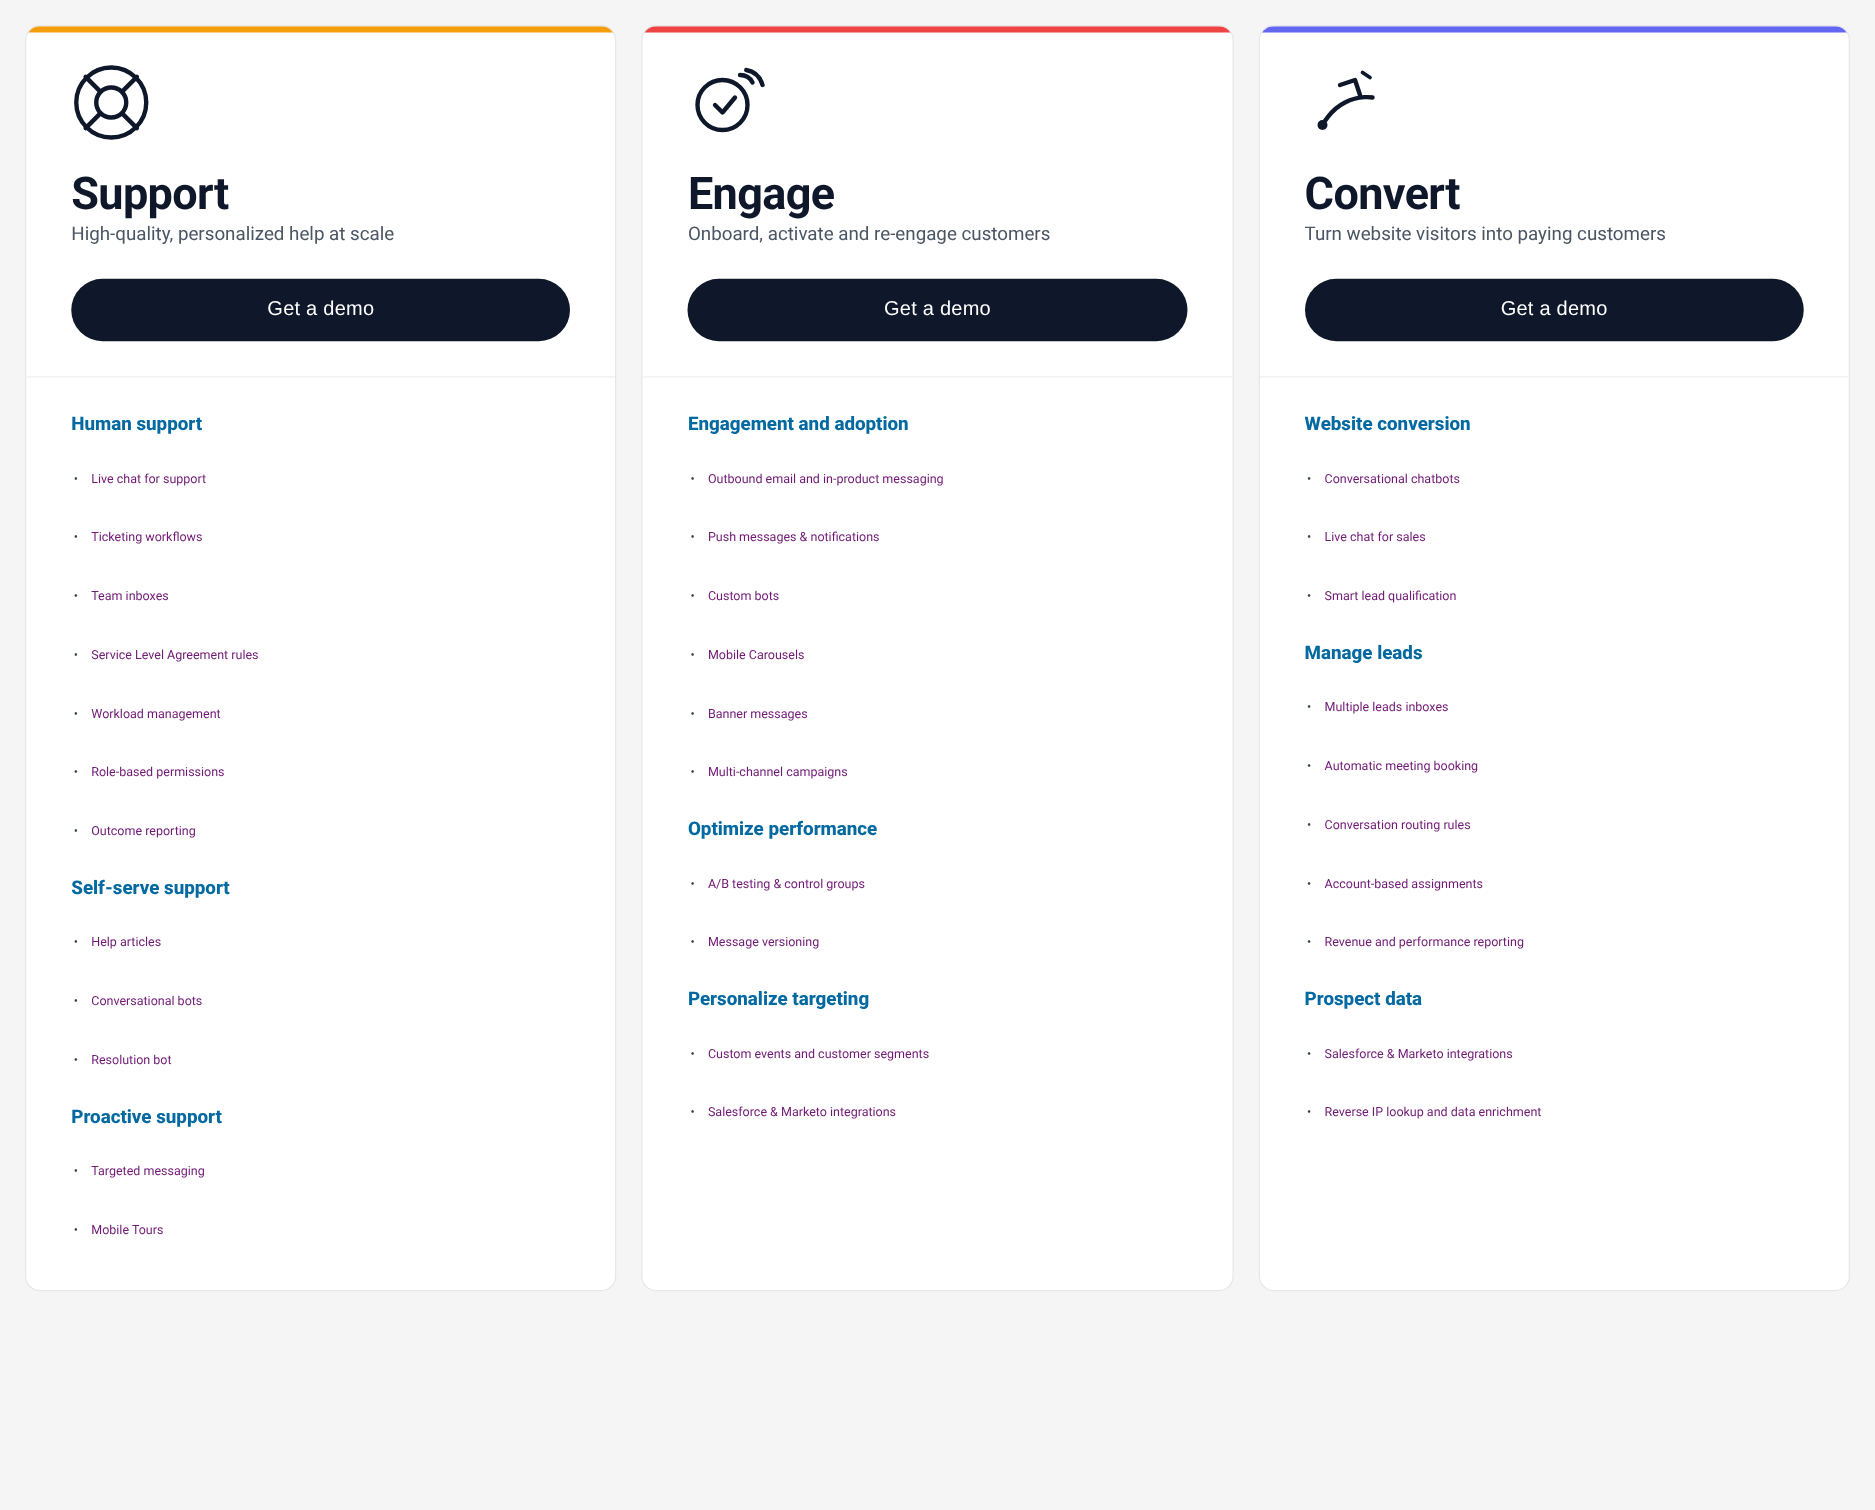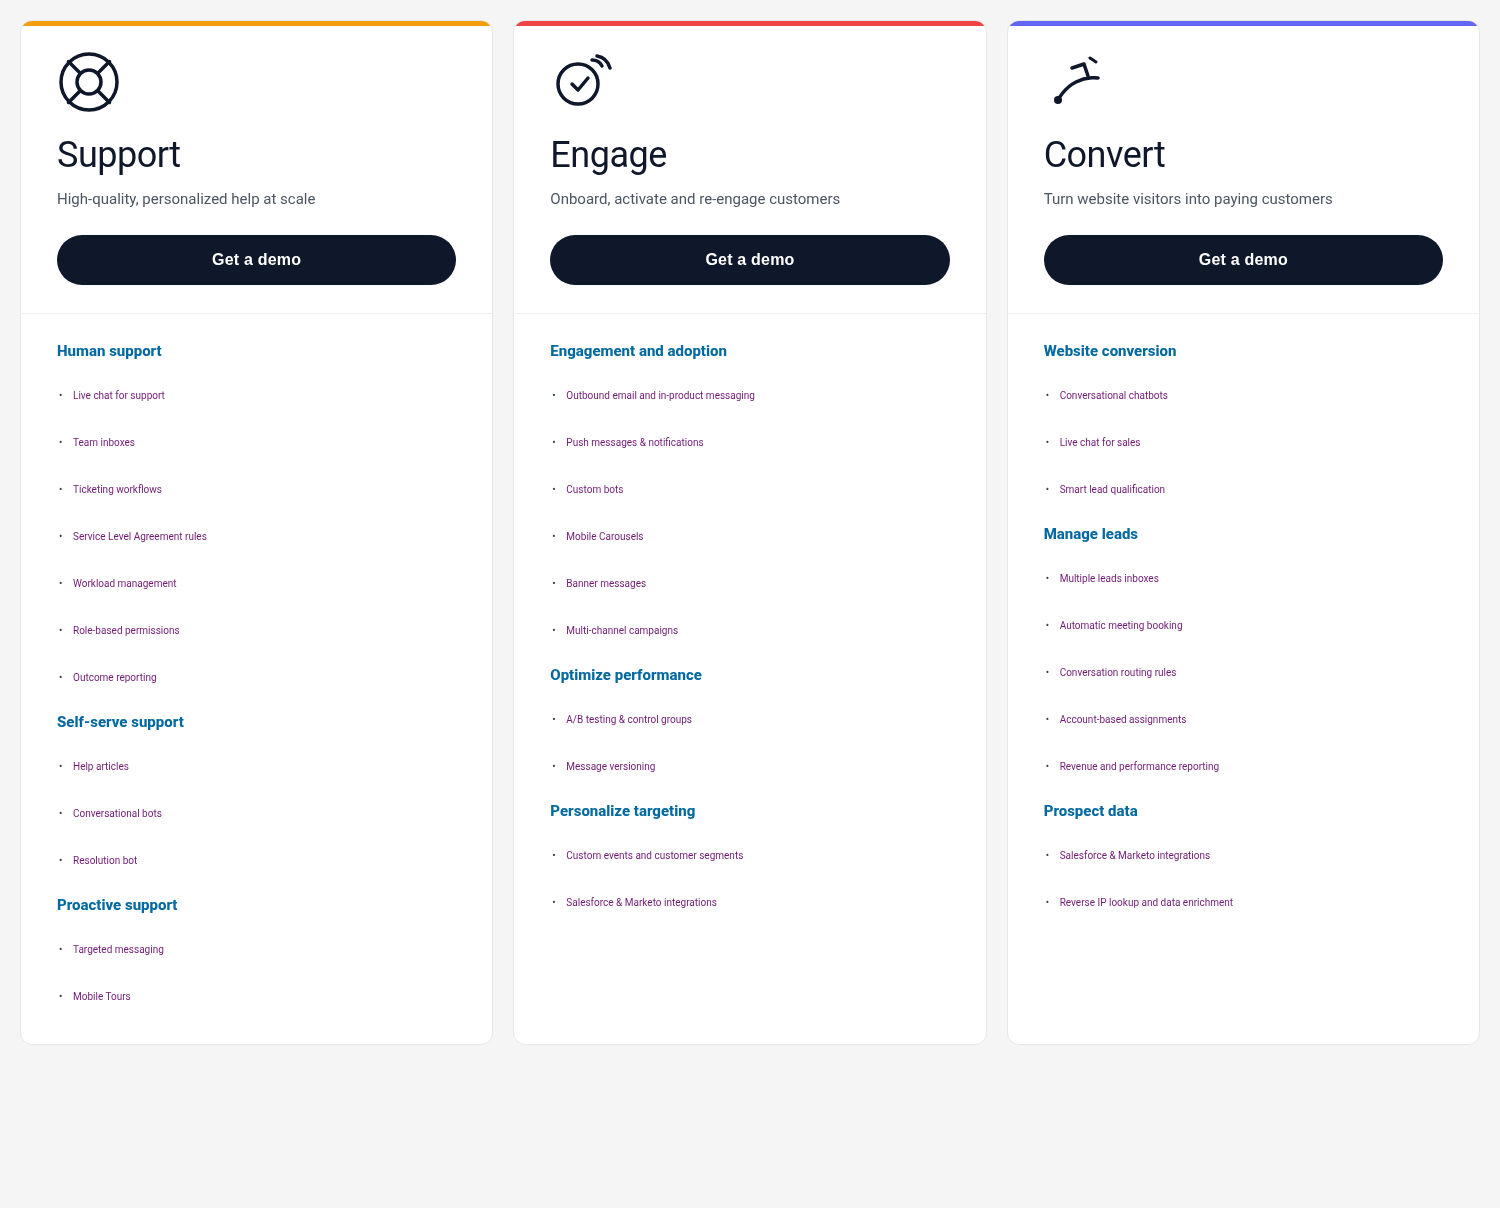--- a/index.html
+++ b/index.html
@@ -47,41 +47,41 @@
     .card-convert .card-top-accent { background: #6366f1; }
 
     .card-icon {
       width: 64px;
       height: 64px;
       margin-bottom: 20px;
     }
 
     .card-title {
       font-size: 36px;
-      font-weight: 400;
+      font-weight: 700;
       color: #0f172a;
-      margin-bottom: 12px;
+      margin-bottom: 0;
       letter-spacing: -0.5px;
     }
 
     .card-description {
       font-size: 15px;
       color: #4b5563;
       line-height: 1.5;
       margin-bottom: 24px;
     }
 
     .demo-button {
       display: block;
       width: 100%;
       padding: 16px;
       background: #0f172a;
       color: #ffffff;
       font-size: 16px;
-      font-weight: 700;
+      font-weight: 400;
       text-align: center;
       border: none;
       border-radius: 50px;
       cursor: pointer;
       letter-spacing: 0.2px;
     }
 
     .card-features {
       padding: 28px 36px 36px;
       flex: 1;
@@ -145,22 +145,22 @@
     </svg></div>
         <h2 class="card-title">Support</h2>
         <p class="card-description">High-quality, personalized help at scale</p>
         <button class="demo-button">Get a demo</button>
       </div>
       <div class="card-features">
         <div class="feature-section">
           <h3 class="feature-section-title">Human support</h3>
           <ul class="feature-list">
             <li>Live chat for support</li>
+            <li>Ticketing workflows</li>
             <li>Team inboxes</li>
-            <li>Ticketing workflows</li>
             <li>Service Level Agreement rules</li>
             <li>Workload management</li>
             <li>Role-based permissions</li>
             <li>Outcome reporting</li>
           </ul>
         </div>
         <div class="feature-section">
           <h3 class="feature-section-title">Self-serve support</h3>
           <ul class="feature-list">
             <li>Help articles</li>

